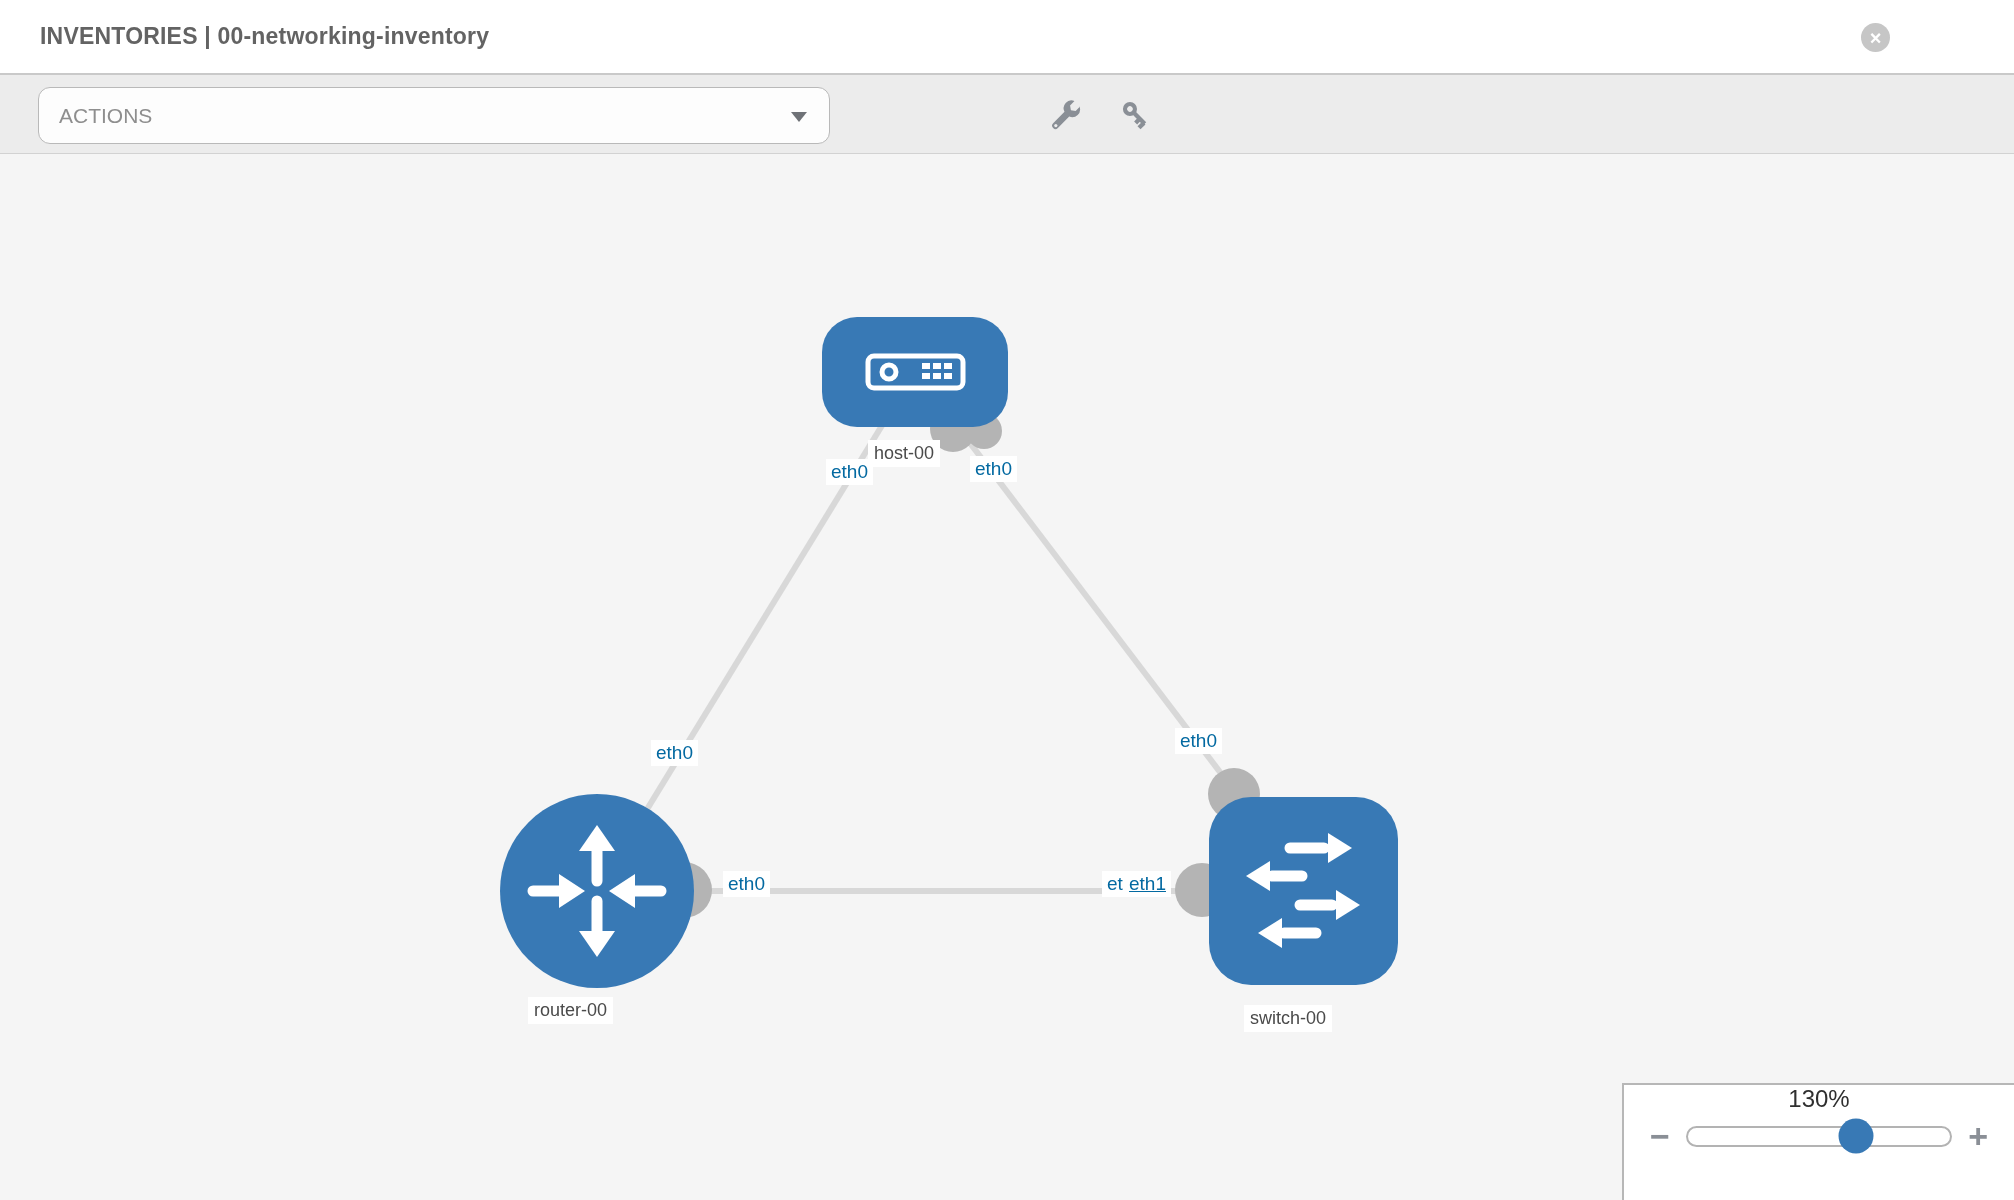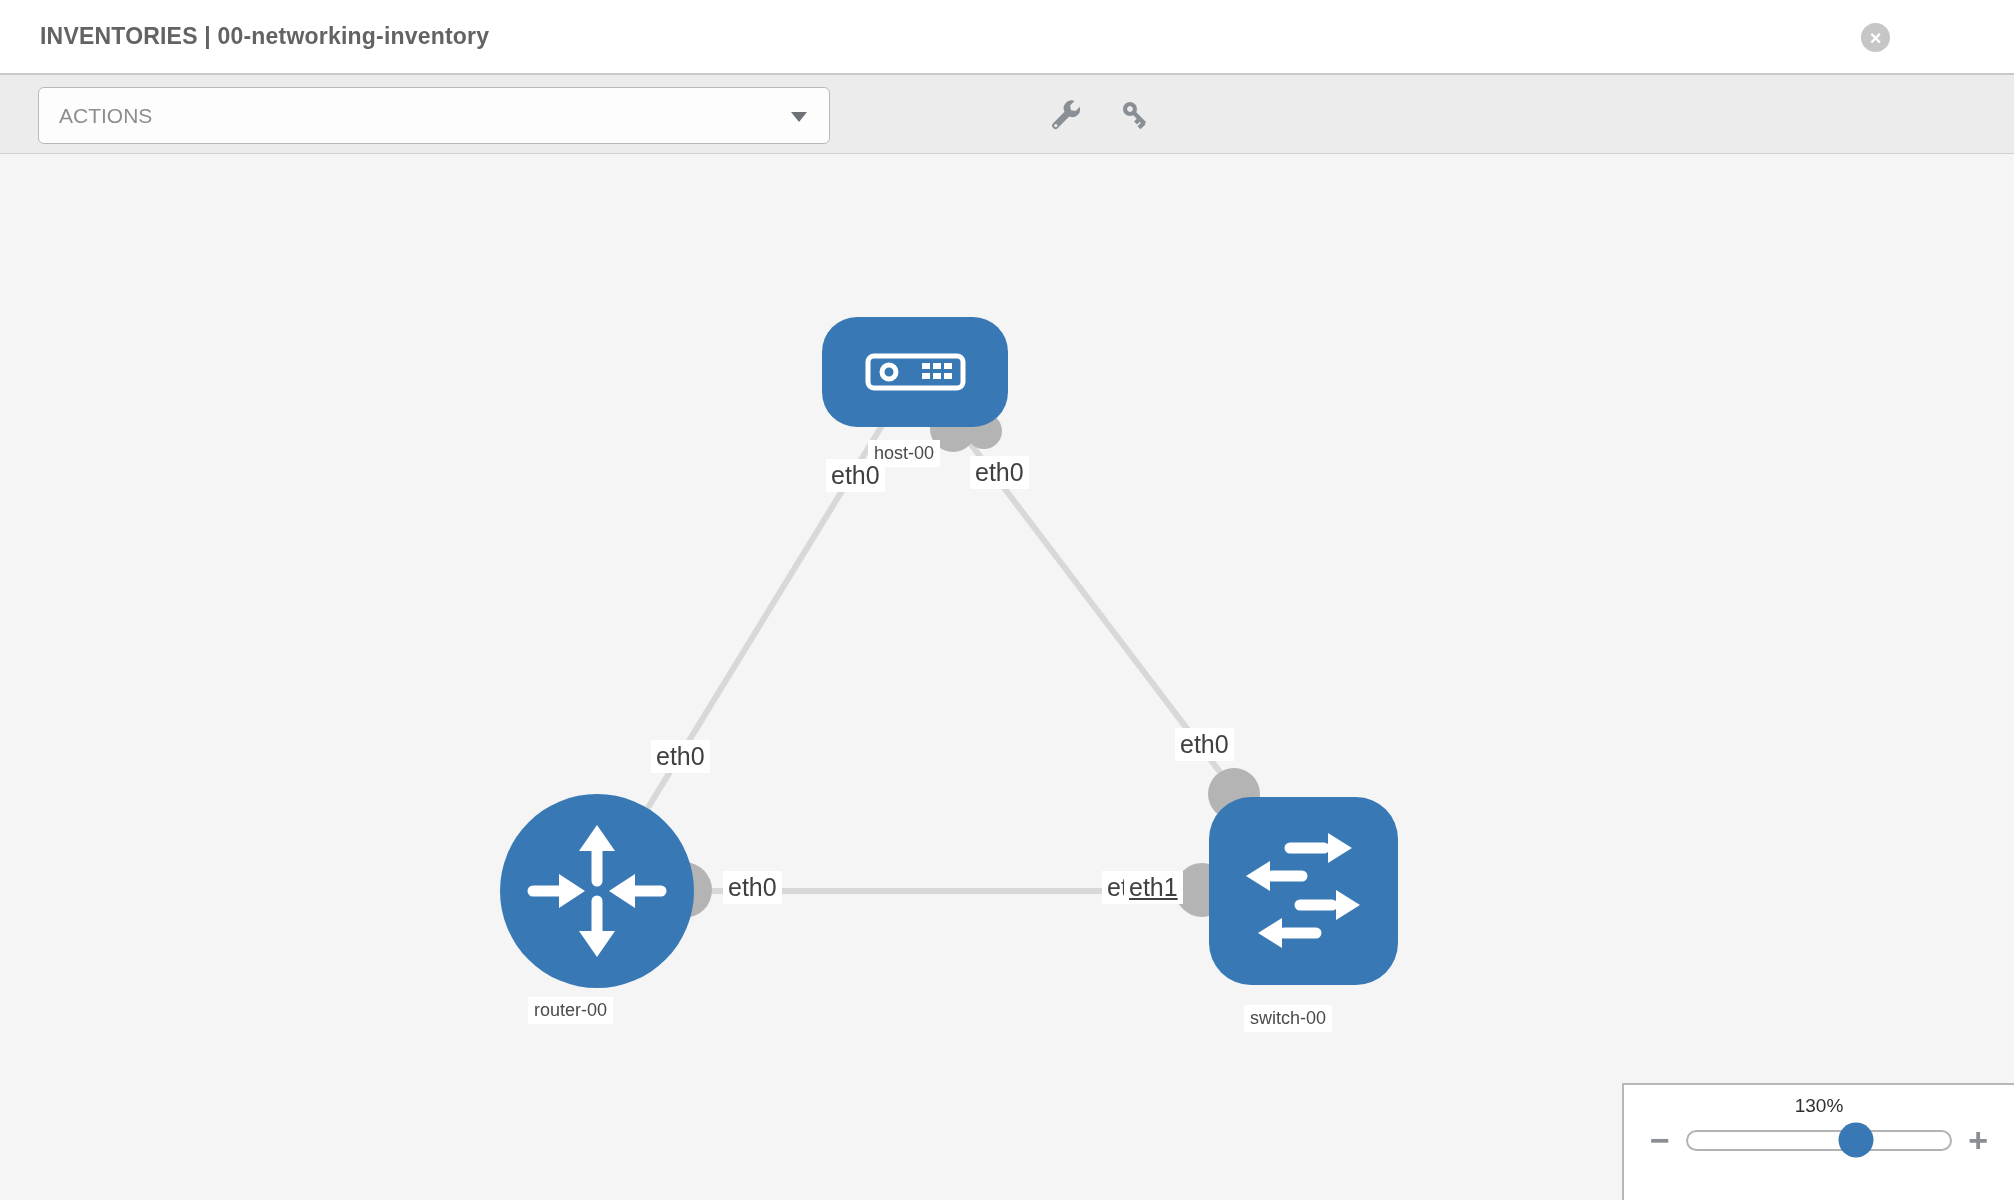--- a/index.html
+++ b/index.html
@@ -25,21 +25,21 @@
     font-size: 20px; font-weight: 900; cursor: pointer; line-height: 1;
   }
   
   .toolbar {
     position: absolute; left: 0; top: 73px; width: 2014px; height: 81px;
     background: #ececec; border-top: 2px solid #c9c9c9; border-bottom: 1px solid #d2d2d2;
     z-index: 30;
   }
   .select-box {
     position: absolute; top: 12px; height: 57px; background: #fdfdfd;
-    border: 1px solid #b9b9b9; border-radius: 6px;
+    border: 1px solid #b9b9b9; border-radius: 12px;
     display: flex; align-items: center; padding: 0 20px;
     font-size: 21px; cursor: pointer;
   }
   .select-actions { left: 38px;  width: 792px; color: #8e8e8e; }
   .select-search  { left: 1183px; width: 774px; color: #9b9b9b; }
   .caret-down {
     position: absolute; right: 22px; top: 50%; margin-top: -4px;
     width: 0; height: 0;
     border-left: 8px solid transparent; border-right: 8px solid transparent;
     border-top: 10px solid #6f7277;
@@ -54,31 +54,31 @@
   .canvas {
     position: absolute; left: 0; top: 0; width: 2014px; height: 1200px;
     background: #f5f5f5; z-index: 1;
   }
   .graph-svg { position: absolute; left: 0; top: 0; z-index: 1; }
   .node-label, .iface-label {
     position: absolute; z-index: 5; background: #ffffff; color: #4a4a4a;
     white-space: nowrap;
   }
   .node-label { font-size: 18px; padding: 3px 6px; }
-  .iface-label { font-size: 25px; padding: 2px 5px; color: #404040; }
+  .iface-label { font-size: 19px; padding: 2px 5px; color: #0369a1; }
   .iface-overlap { position: relative; padding: 0; background: transparent; }
   .iface-overlap .under { display: inline-block; background: #ffffff; padding: 2px 5px; }
   .iface-overlap .over  { position: absolute; left: 22px; top: 0; background: #ffffff; padding: 2px 5px; text-decoration: underline; }
   
   .zoom-panel {
     position: absolute; left: 1622px; top: 1083px; width: 392px; height: 117px;
     background: #ffffff; border-left: 2px solid #b7b7b7; border-top: 2px solid #b7b7b7;
     z-index: 40;
   }
-  .zoom-value { margin-top: 10px; text-align: center; font-size: 19px; color: #2f2f2f; }
+  .zoom-value { text-align: center; font-size: 24px; color: #2f2f2f; }
   .zoom-row { display: flex; align-items: center; margin-top: 6px; padding: 0 26px; }
   .zoom-minus, .zoom-plus {
     font-size: 34px; font-weight: 900; color: #8a8f96; line-height: 1; cursor: pointer;
     user-select: none;
   }
   .zoom-track {
     flex: 1; height: 21px; margin: 0 16px; background: #ffffff;
     border: 2px solid #b3b3b3; border-radius: 11px; position: relative; cursor: pointer;
   }
   .zoom-thumb {

